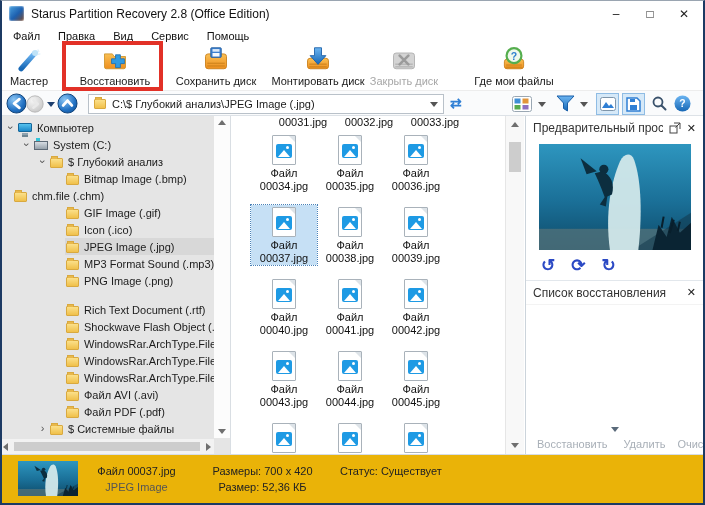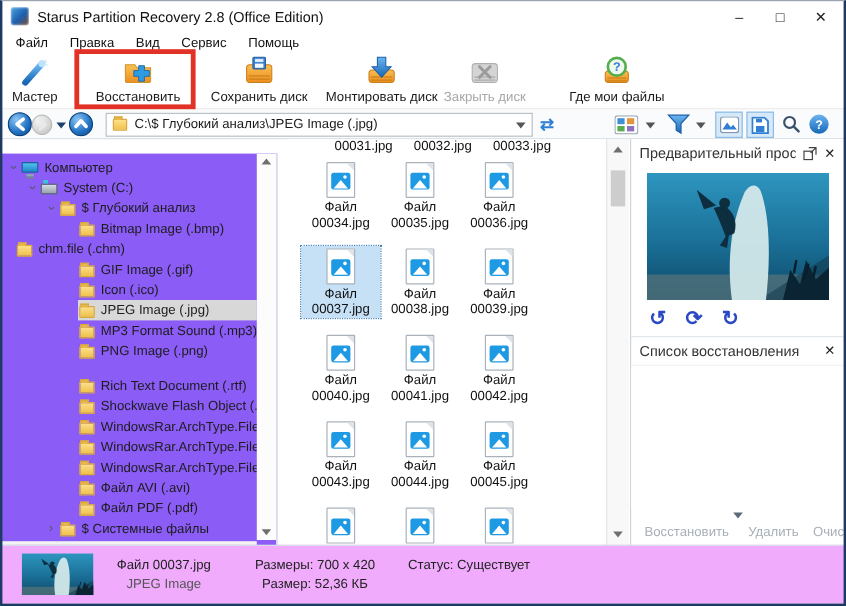--- a/index.html
+++ b/index.html
@@ -32,21 +32,21 @@
   .caret{width:0;height:0;border-left:4px solid transparent;border-right:4px solid transparent;border-top:5px solid #1d3f6e;}
   .caret.gray{border-top-color:#555;}
   .addressbox{position:absolute;left:88px;top:3px;width:356px;height:20px;background:#fff;border:1px solid #b9c1c9;display:flex;align-items:center;padding:0 5px;}
   .mini-folder{width:12px;height:10px;background:linear-gradient(#fbe08a,#f2c14b);border:1px solid #d9a93f;border-radius:1px;position:relative;flex:0 0 auto;}
   .mini-folder::before{content:"";position:absolute;top:-3px;left:0;width:5px;height:2px;background:#e8b84b;border:1px solid #d9a93f;border-bottom:none;}
   .address-text{flex:1;font-size:11px;color:#1a1a1a;margin-left:6px;white-space:nowrap;overflow:hidden;}
   .toggle{position:absolute;top:2px;width:23px;height:22px;background:#d6e9f8;border:1px solid #8fbce4;display:flex;align-items:center;justify-content:center;}
   .glyph-refresh{font-size:14px;color:#2f7fd4;font-weight:bold;}
 
   
-  .tree-panel{position:absolute;top:128px;left:0;width:231px;height:338px;background:#8b5cf6;border-right:1px solid #d9dee3;overflow:hidden;}
+  .tree-panel{position:absolute;top:116px;left:0;width:231px;height:338px;background:#e5e5e5;border-right:1px solid #d9dee3;overflow:hidden;}
   .tree-rows{position:absolute;top:3px;left:0;right:16px;}
   .tree-row{height:17px;display:flex;align-items:center;font-size:11px;color:#1c1c1c;white-space:nowrap;}
   .chev{width:13px;flex:0 0 auto;text-align:center;color:#555;font-size:11px;line-height:11px;}
   .chev.open::before{content:"›";display:inline-block;transform:rotate(90deg);}
   .chev.closed::before{content:"›";display:inline-block;}
   .chev.none::before{content:"";}
   .tico{flex:0 0 auto;margin-right:5px;}
   .tico.folder{width:13px;height:10px;background:linear-gradient(#fbe08a,#f0c04a);border:1px solid #d9a93f;border-radius:1px;position:relative;margin-top:2px;}
   .tico.folder::before{content:"";position:absolute;top:-3px;left:0;width:5px;height:2px;background:#e8b84b;border:1px solid #d9a93f;border-bottom:none;}
   .tico.folder-red{width:13px;height:10px;background:linear-gradient(#fbe08a,#f0c04a);border:1px solid #d9a93f;border-radius:1px;position:relative;margin-top:2px;}
@@ -99,21 +99,21 @@
   .rotate-row span{cursor:default;}
   .list-header{border-top:1px solid #e2e7ec;}
   .list-area{flex:1;background:#fff;border-top:1px solid #f3f3f3;}
   .collapse-caret{display:flex;justify-content:center;padding:2px 0;}
   .collapse-caret .caret{border-top-color:#5a6a7a;}
   .panel-footer{height:20px;display:flex;align-items:center;font-size:11px;color:#a8afb7;padding:0 5px;white-space:nowrap;flex:0 0 auto;}
   .pf-btn{padding:0 6px;}
   .pf-sep{width:1px;height:12px;background:#c9cfd6;margin:0 2px;}
 
   
-  .statusbar{position:absolute;left:0;right:0;top:454px;height:49px;background:#f0abfc;border-top:1px solid #d6dde6;}
+  .statusbar{position:absolute;left:0;right:0;top:454px;height:49px;background:#eab308;border-top:1px solid #d6dde6;}
   .thumb{position:absolute;left:18px;top:6px;}
   .sb-col1{position:absolute;left:84px;top:8px;width:105px;text-align:center;}
   .sb-col2{position:absolute;left:205px;top:8px;width:115px;text-align:center;}
   .sb-col3{position:absolute;left:340px;top:8px;}
   .sb-line1{font-size:11px;color:#222;line-height:16px;}
   .sb-line2{font-size:11px;color:#555;line-height:16px;}
 </style>
 </head>
 <body>
 

